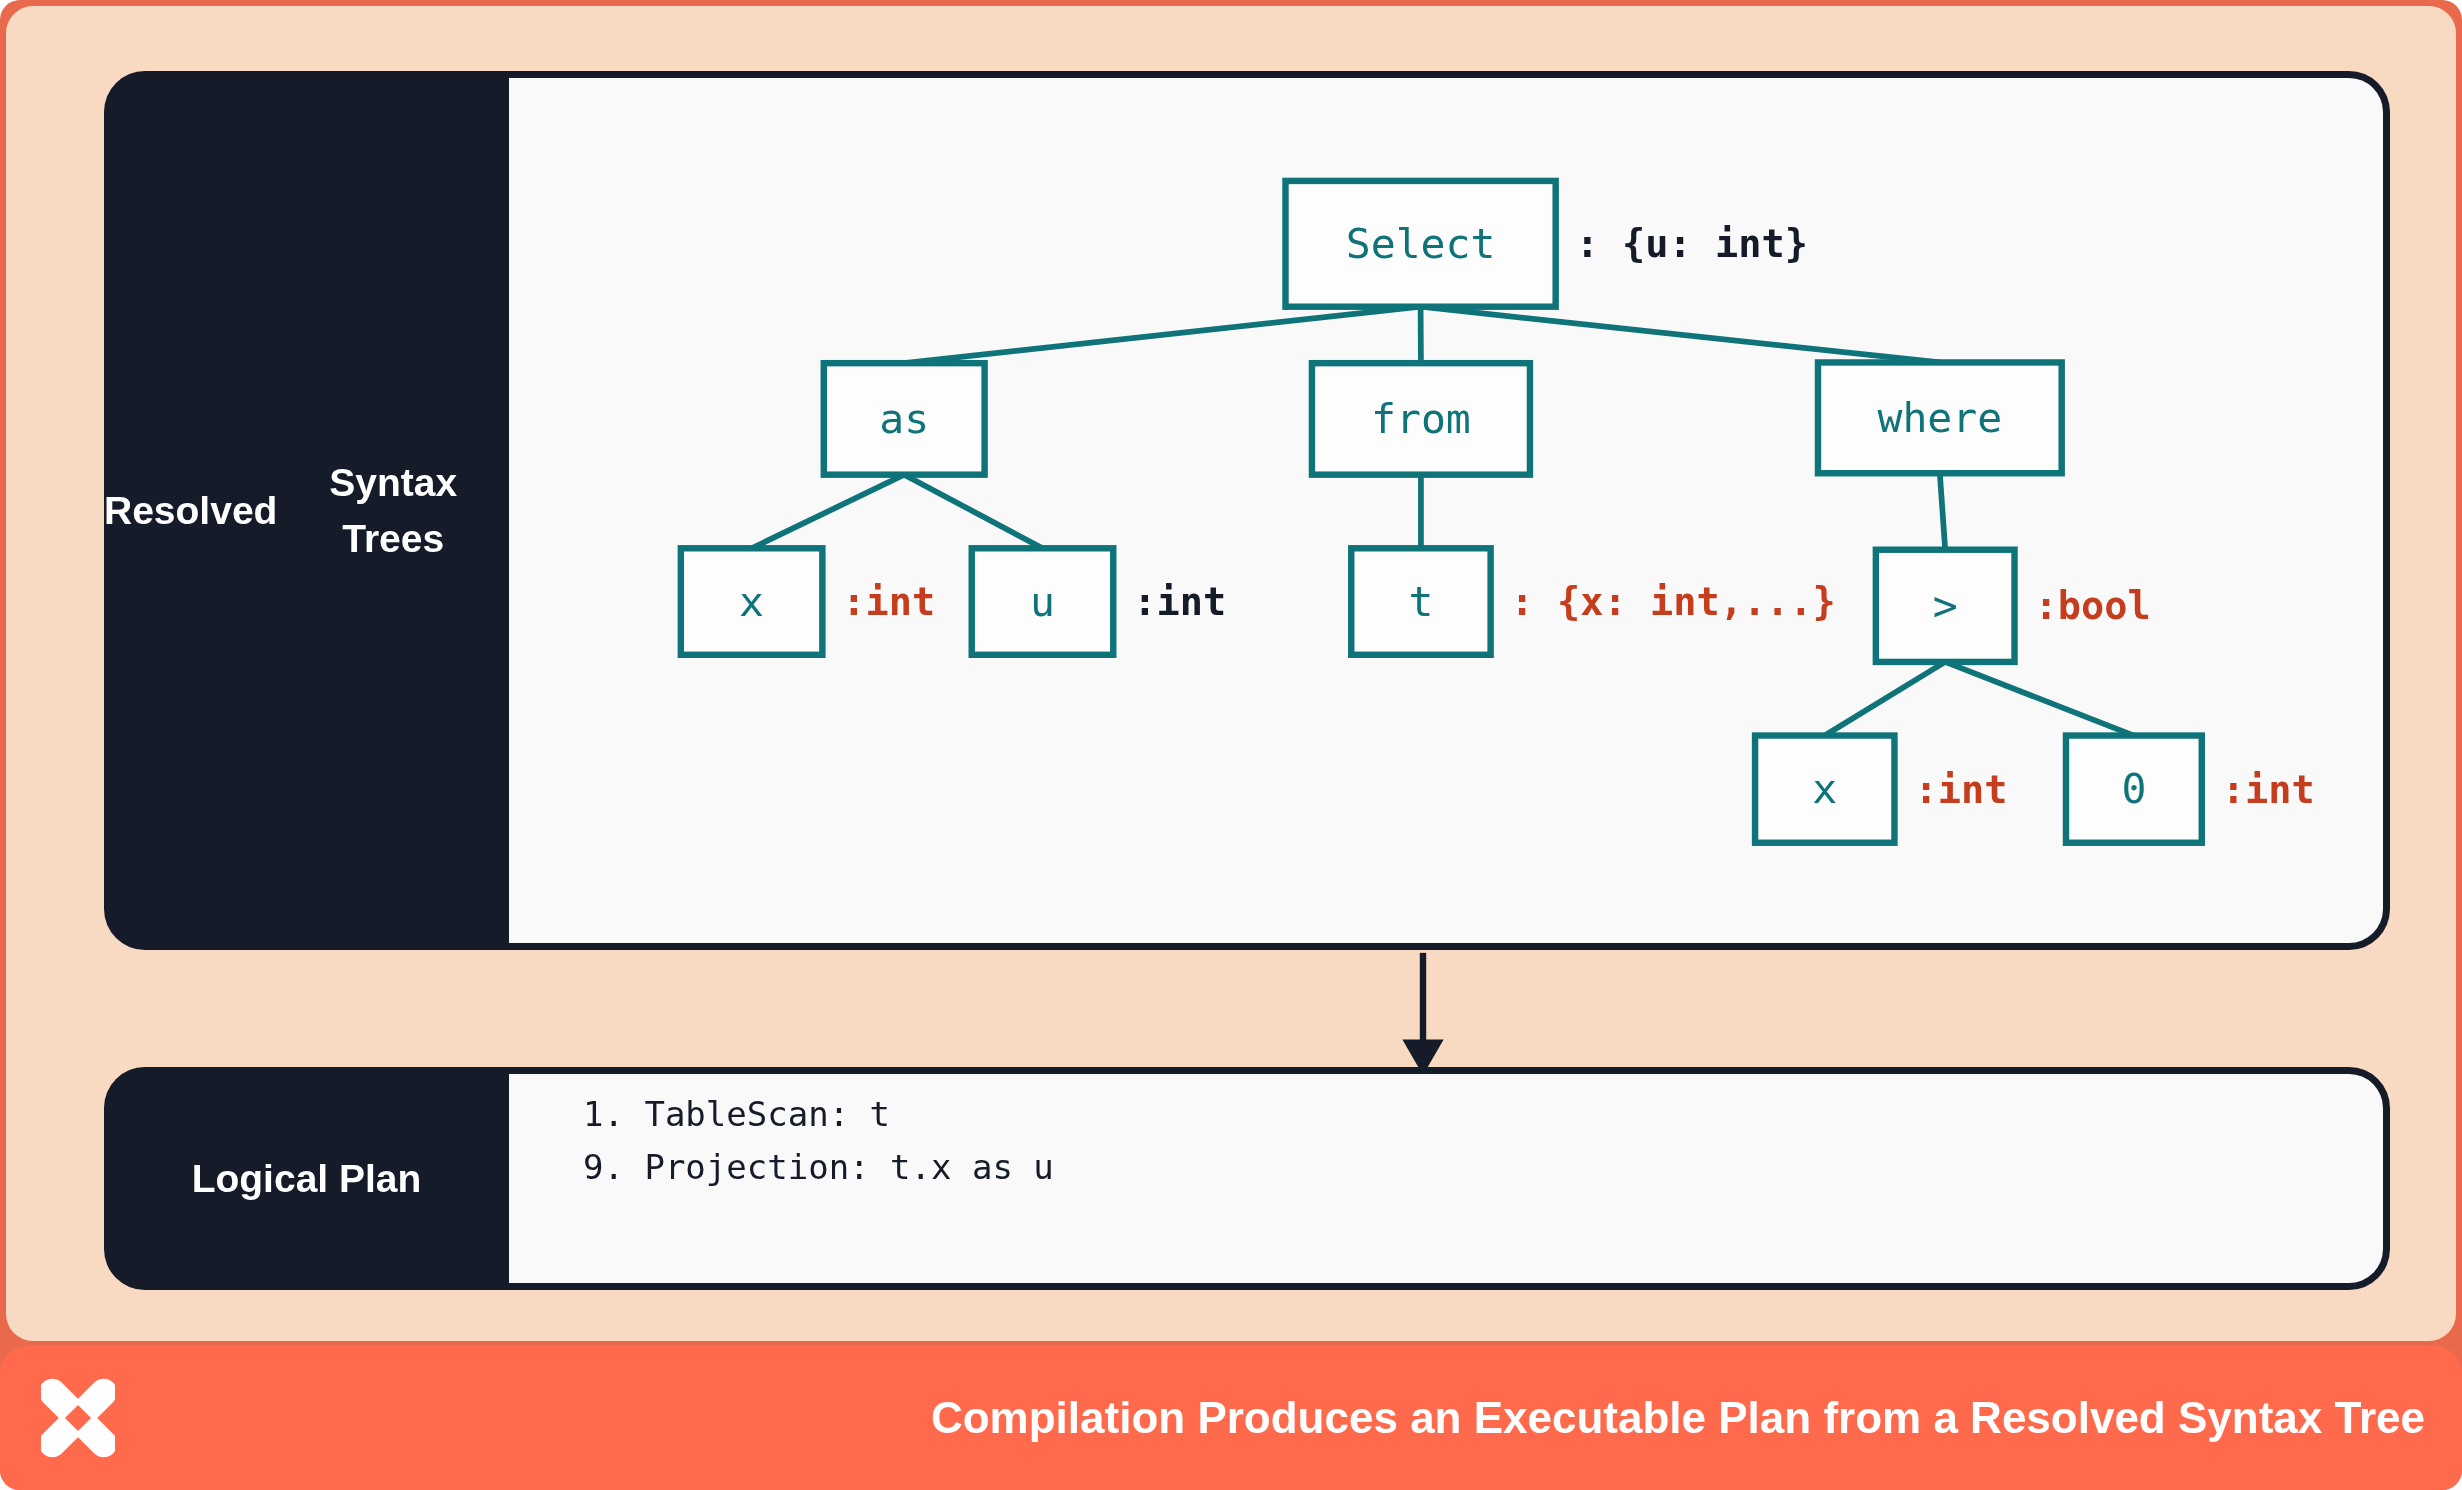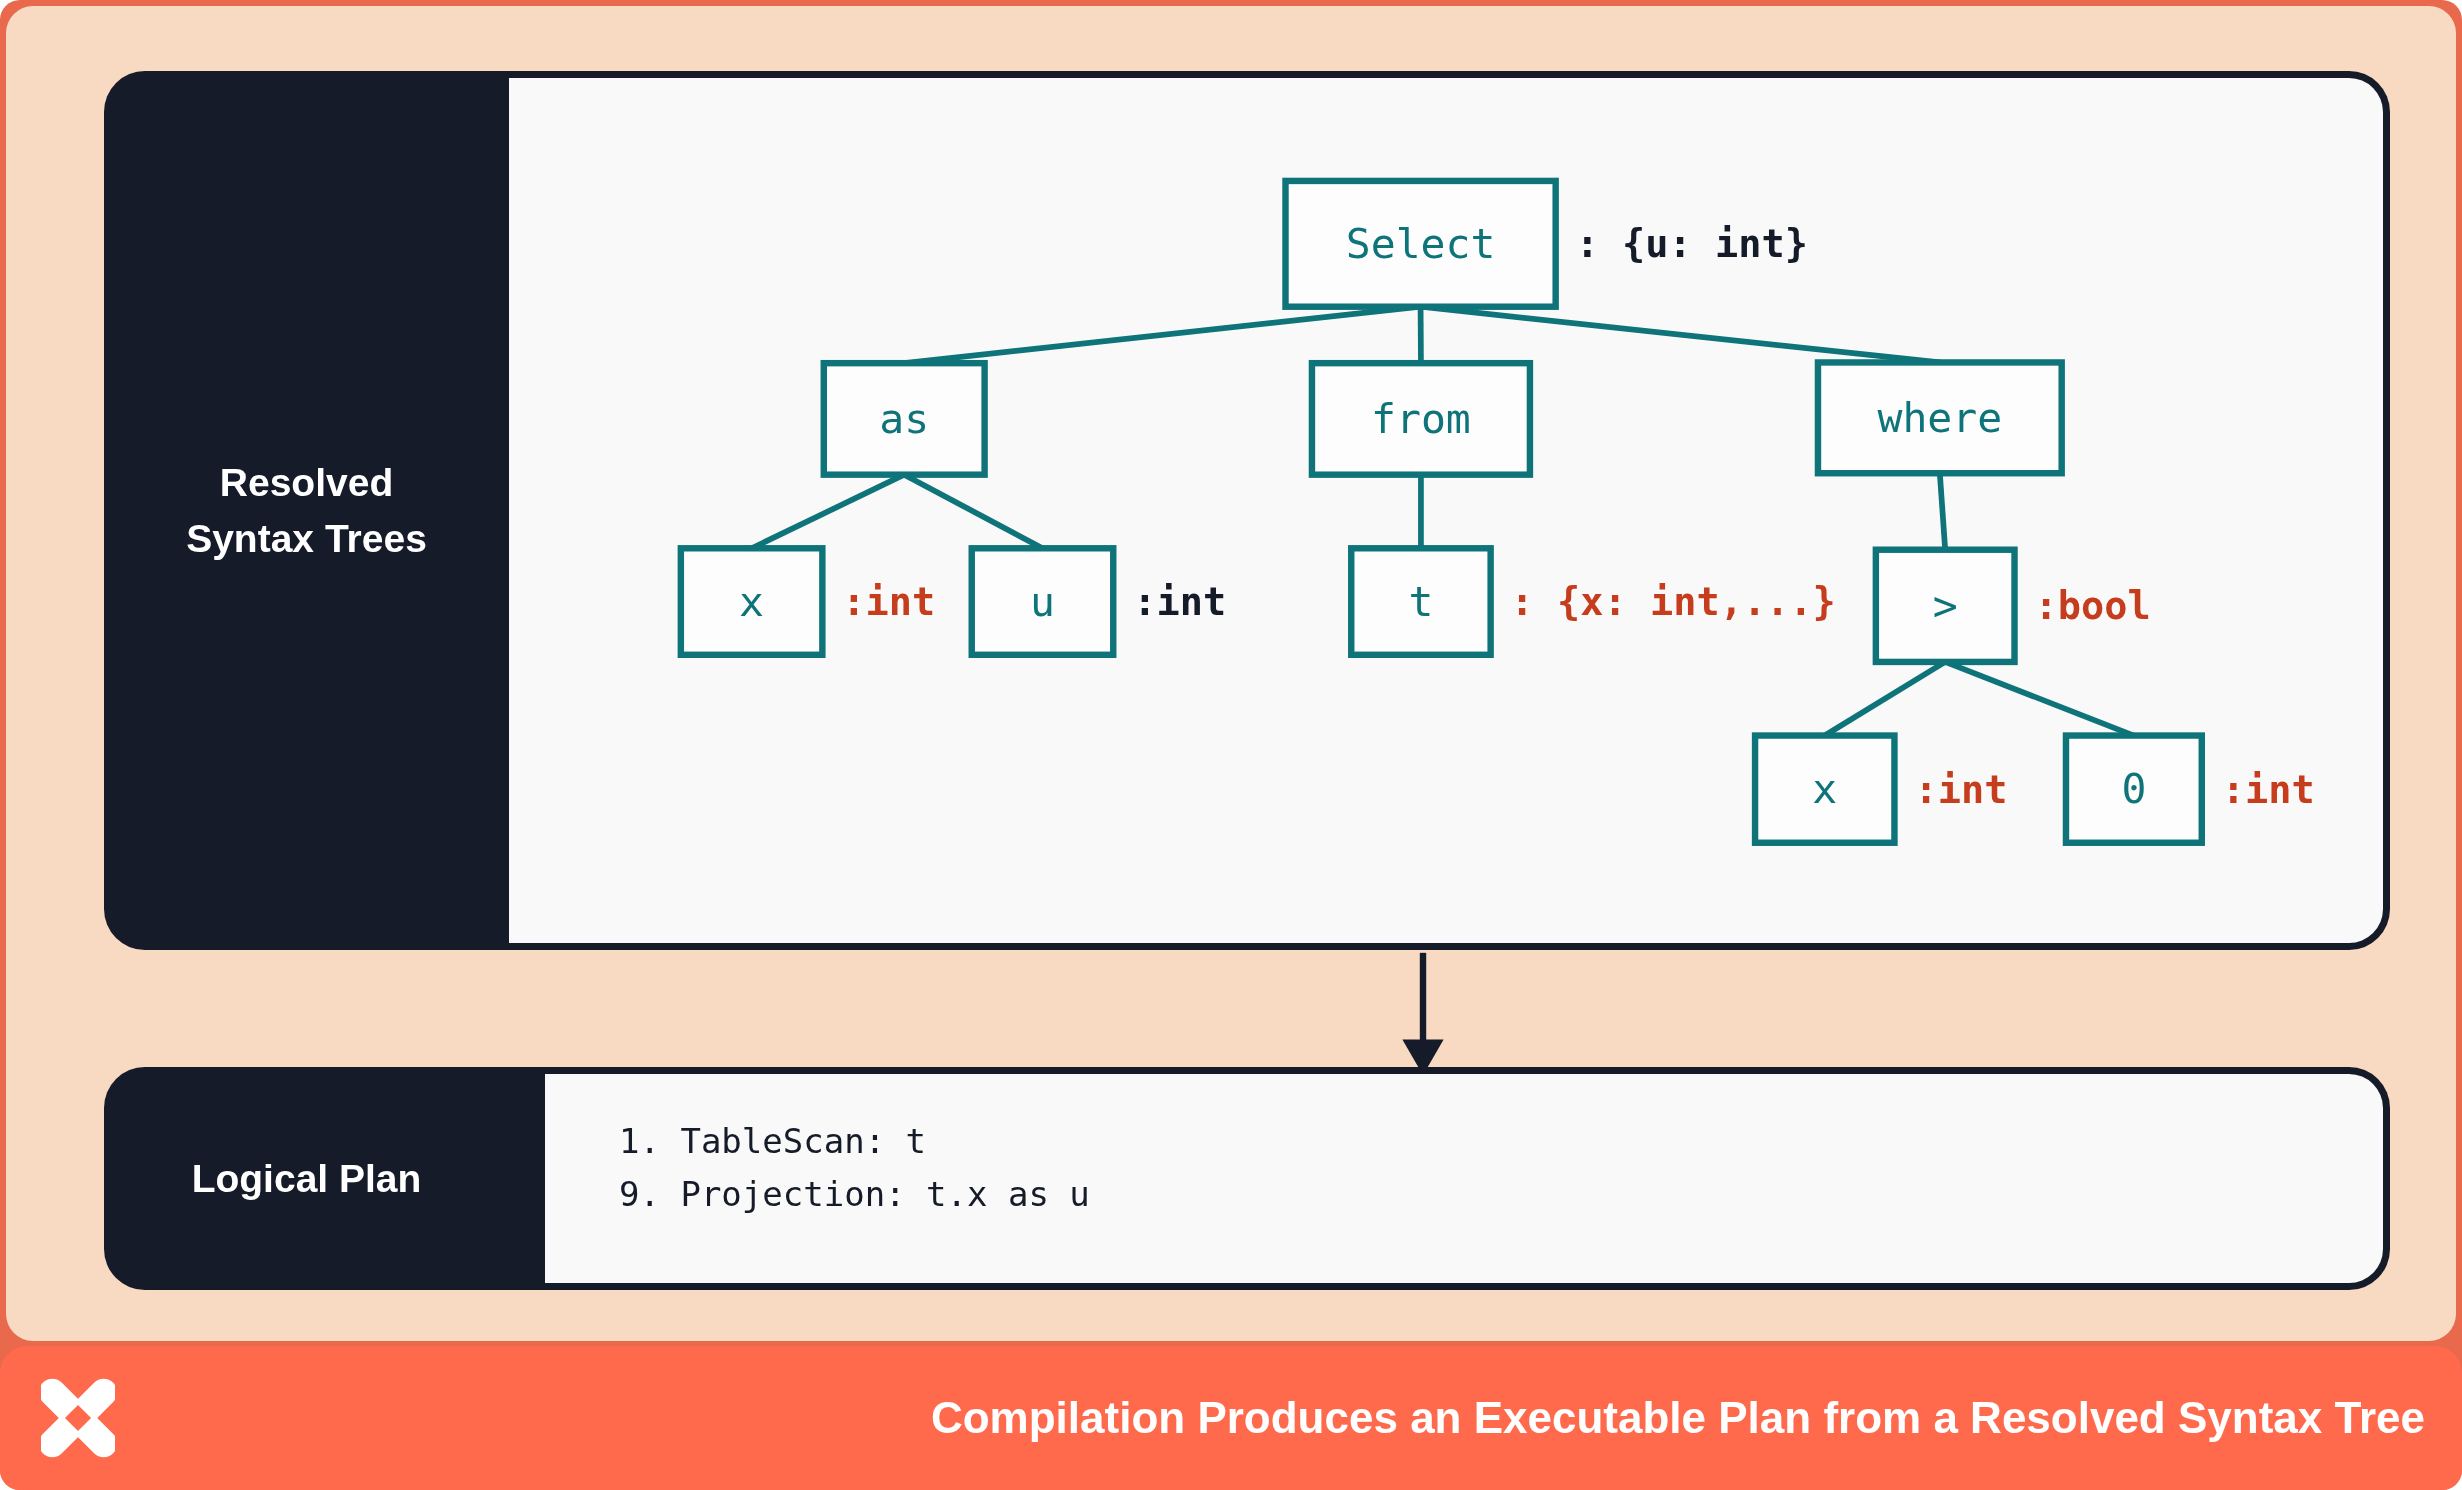--- a/index.html
+++ b/index.html
@@ -18,42 +18,42 @@
   }
   .panel{
     position:absolute;left:104px;width:2286px;
     background:var(--navy);
     border-radius:41px;
   }
   .panel-top{top:71px;height:879px;}
   .panel-bottom{top:1067px;height:223px;}
   .panel-label{
     position:absolute;left:0;top:0;width:405px;height:100%;
-    display:flex;flex-direction:column;align-items:center;justify-content:center;
+    display:flex;align-items:center;justify-content:center;
     color:var(--white);font-weight:700;font-size:39px;line-height:56px;
     text-align:center;
   }
   .panel-content{
     position:absolute;left:405px;top:7.1px;right:7.1px;bottom:7.1px;
     background:var(--panel);
     border-radius:0 34px 34px 0;
   }
   .tree-svg{position:absolute;left:0;top:0;width:100%;height:100%;}
   .node-text{font-family:"DejaVu Sans Mono","Liberation Mono",monospace;font-size:58px;}
   .type-text{font-family:"DejaVu Sans Mono","Liberation Mono",monospace;font-size:54px;font-weight:700;}
   .transition-label{
     position:absolute;top:990px;right:1067px;
     font-family:"DejaVu Sans Mono","Liberation Mono",monospace;
     font-size:34px;color:var(--navy);white-space:nowrap;
   }
   .arrow-svg{position:absolute;left:1391px;top:951px;width:64px;height:126px;}
   .plan-content{
-    padding:41px 0 0 74px;box-sizing:border-box;
+    padding:14px 0 0 74px;box-sizing:border-box;
     font-family:"DejaVu Sans Mono","Liberation Mono",monospace;
-    font-size:34px;line-height:53px;color:var(--navy);margin-left:36px;
+    font-size:34px;line-height:53px;color:var(--navy);
   }
   .footer-bar{
     position:absolute;left:0;right:0;bottom:0;top:1346px;
     background:var(--banner);
     border-radius:27px 27px 0 0;
     display:flex;align-items:center;text-align:center;
   }
   .logo-svg{margin-left:41px;width:74px;height:80px;flex:0 0 auto;}
   .footer-title{
     margin-left:auto;margin-right:37px;

